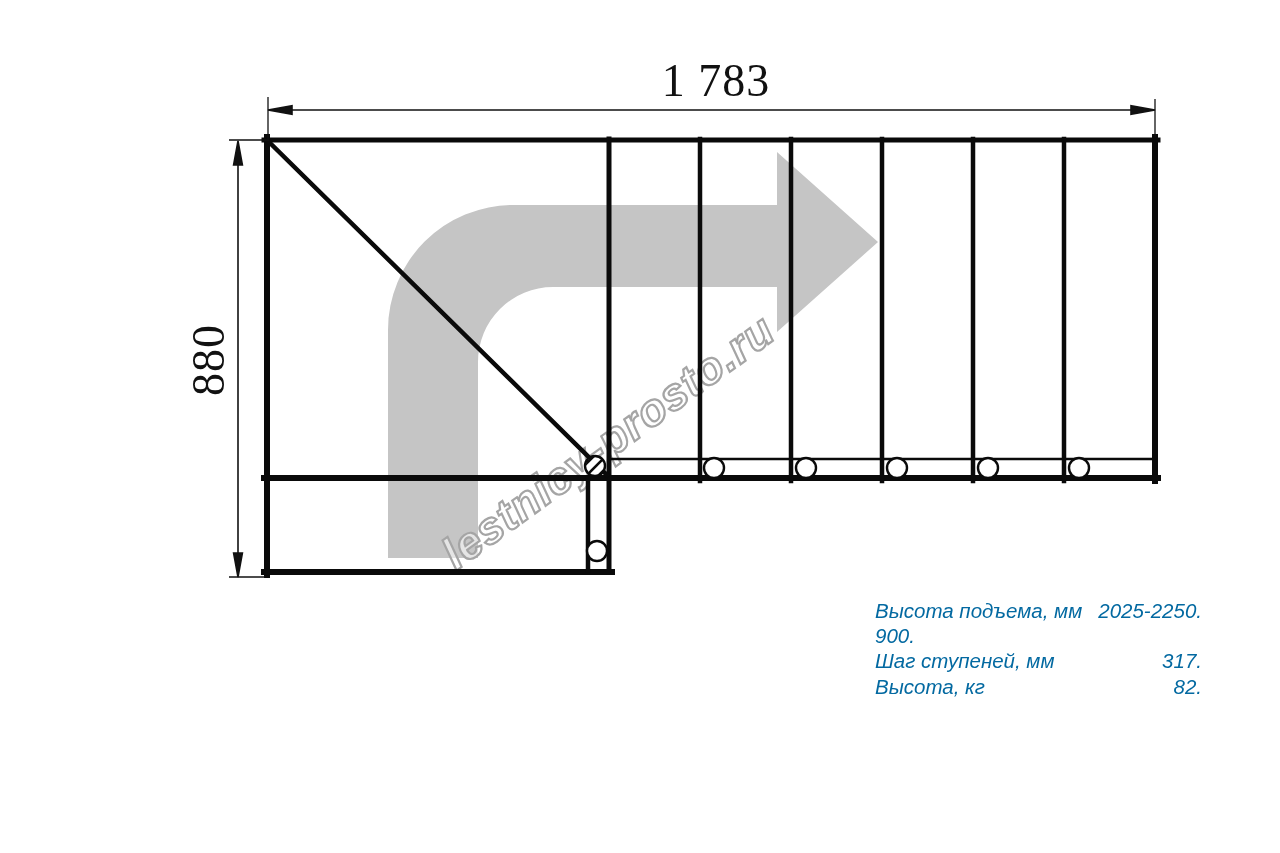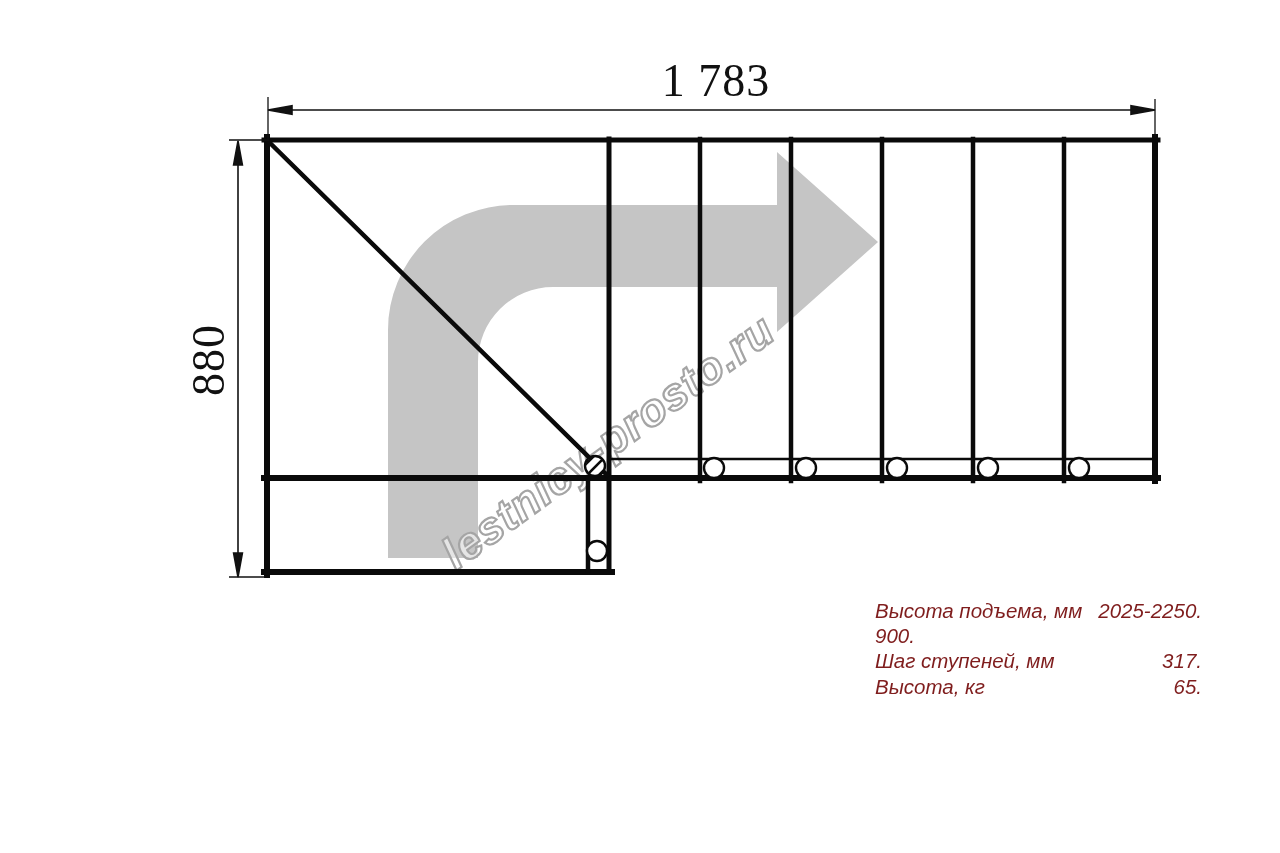--- a/index.html
+++ b/index.html
@@ -1,21 +1,21 @@
 <!DOCTYPE html>
 <html><head>
 <meta charset="utf-8">
 <style>
   html,body{margin:0;padding:0;background:#fff;}
   body{width:1280px;height:853px;position:relative;overflow:hidden;
        font-family:"Liberation Sans",sans-serif;}
   #plan-svg{position:absolute;left:0;top:0;}
   .dim-text{font-family:"Liberation Serif",serif;font-size:46px;fill:#111;letter-spacing:1px;}
   .spec-table{position:absolute;left:875px;top:598px;width:327px;
-              font-style:italic;font-size:20.5px;line-height:25.2px;color:#7f1d1d;}
+              font-style:italic;font-size:20.5px;line-height:25.2px;color:#0369a1;}
   .spec-row{display:flex;justify-content:space-between;}
   .spec-label{white-space:nowrap;}
   .spec-value{white-space:nowrap;text-align:center;}
 </style>
 </head>
 <body>
 
 <svg id="plan-svg" width="1280" height="853" viewBox="0 0 1280 853">
   <defs>
     <clipPath id="hatch-clip">
@@ -89,15 +89,15 @@
   </div>
   <div class="spec-row">
     <span class="spec-value">900.</span>
   </div>
   <div class="spec-row">
     <span class="spec-label">Шаг ступеней, мм</span>
     <span class="spec-value">317.</span>
   </div>
   <div class="spec-row">
     <span class="spec-label">Высота, кг</span>
-    <span class="spec-value">65.</span>
+    <span class="spec-value">82.</span>
   </div>
 </div>
 
 </body></html>

